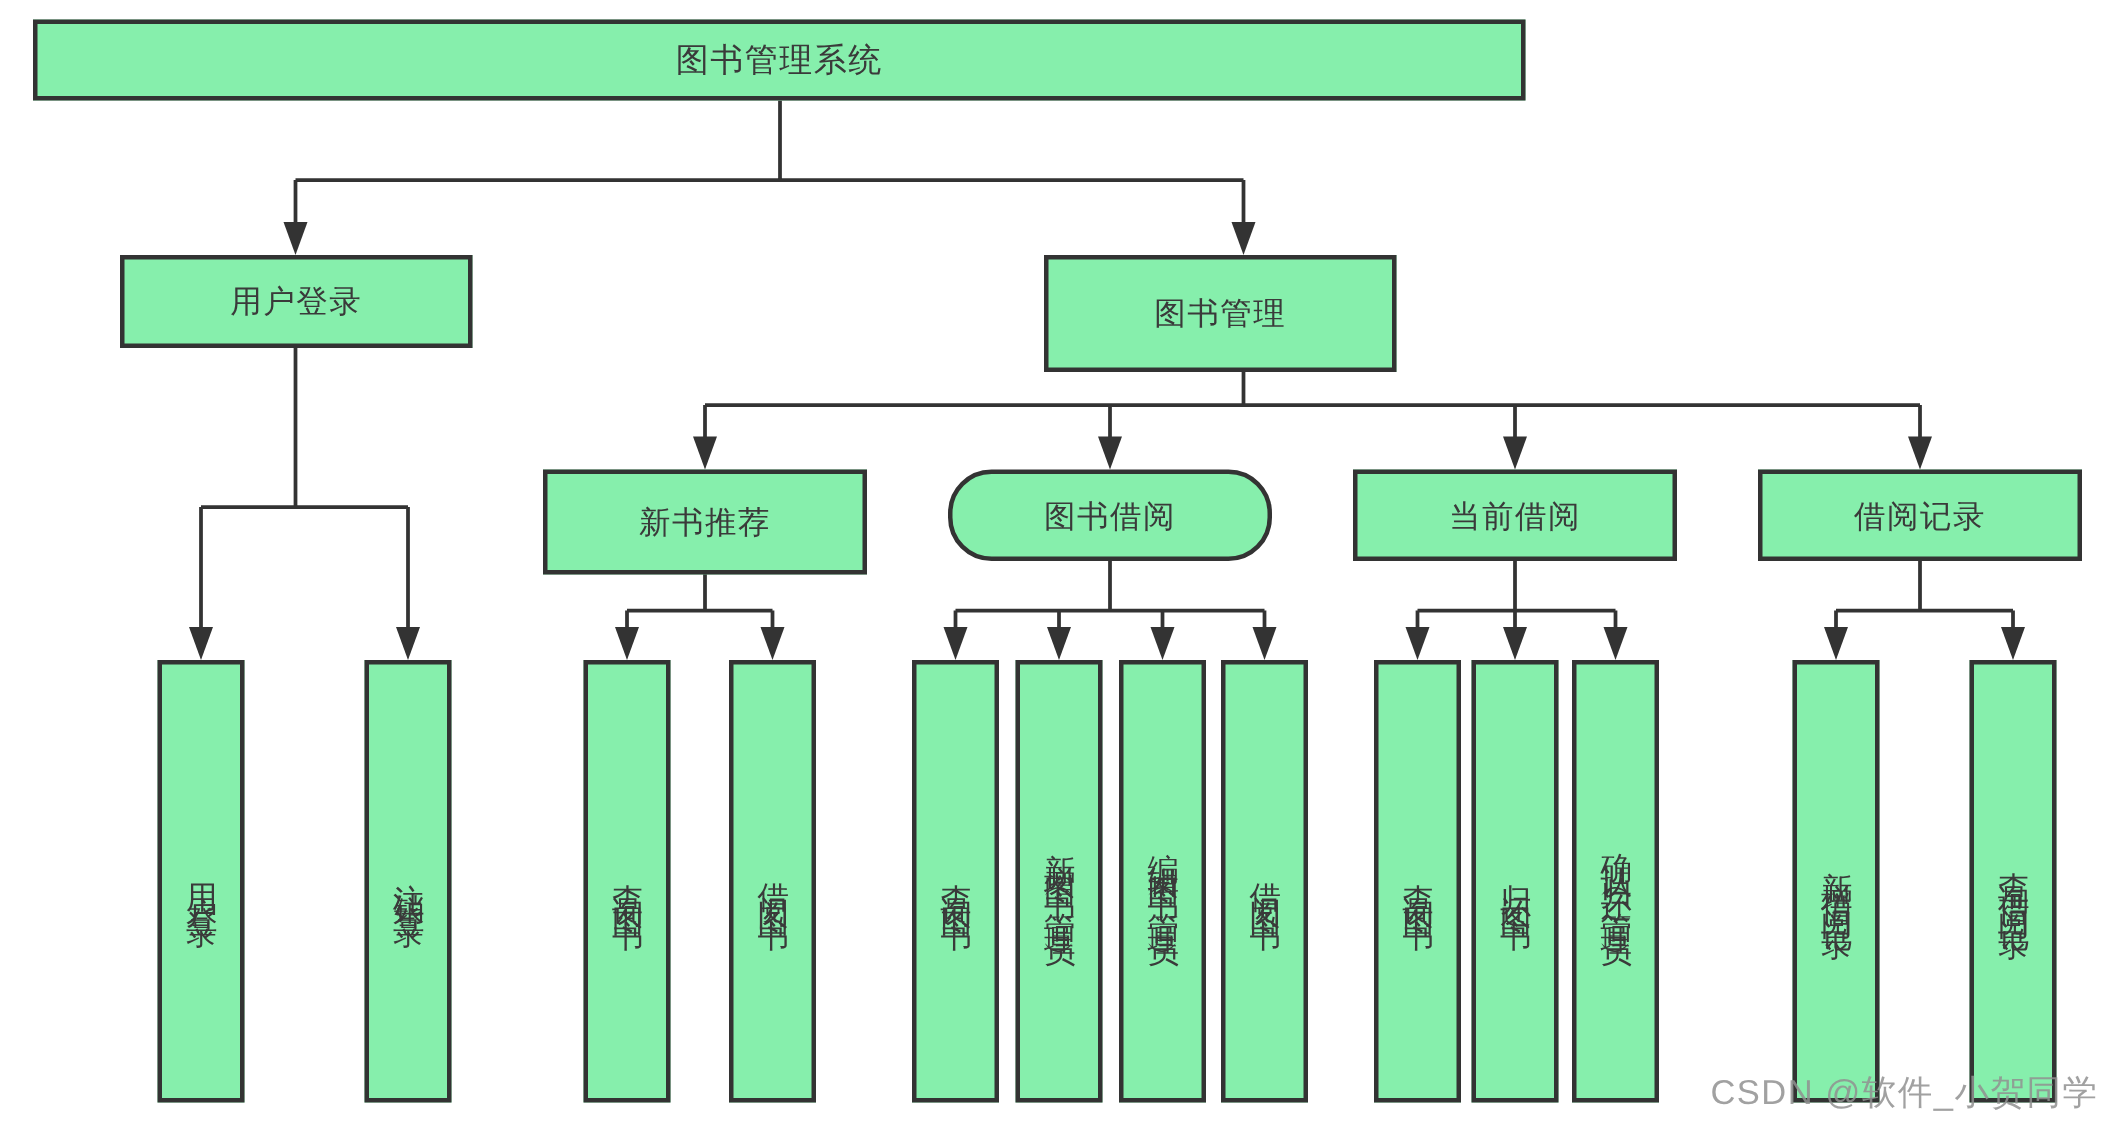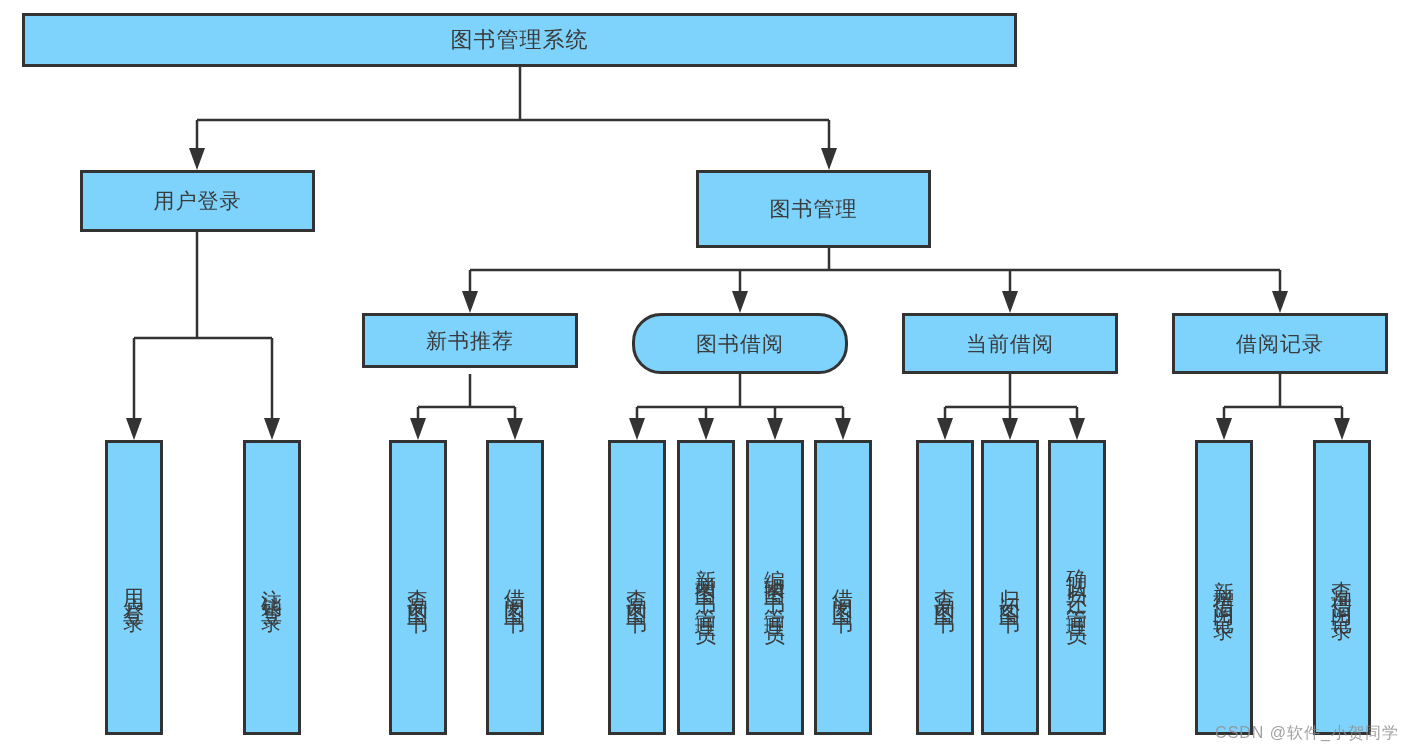--- a/index.html
+++ b/index.html
@@ -13,42 +13,42 @@
   }
   .connectors{
     position:absolute;
     left:0;top:0;
     pointer-events:none;
   }
   .node{
     position:absolute;
     box-sizing:border-box;
     border:3px solid #333333;
-    background:#7dd3fc;
+    background:#86efac;
     display:flex;
     align-items:center;
     justify-content:center;
     color:#3a3a3a;
   }
   .node.h1 span{font-size:22px;letter-spacing:1px;}
   .node.h2 span, .node.h3 span{font-size:21px;letter-spacing:1px;}
   .node.leaf span{
     writing-mode:vertical-rl;
     text-orientation:mixed;
     font-size:21px;
     line-height:1;
     letter-spacing:8px;
     white-space:nowrap;
   }
   .node span{display:block;}
   .watermark{
     position:absolute;
     right:6px;
     bottom:3px;
-    font-size:16px;
+    font-size:23px;
     color:rgba(145,145,145,0.85);
     letter-spacing:1px;
     z-index:5;
   }
 </style>
 </head>
 <body>
 
 <div class="canvas">
 
@@ -89,21 +89,21 @@
     <span>图书管理系统</span>
   </div>
 
   <div class="node h2" style="left:80px;top:170px;width:235px;height:62px;">
     <span>用户登录</span>
   </div>
   <div class="node h2" style="left:696px;top:170px;width:235px;height:78px;">
     <span>图书管理</span>
   </div>
 
-  <div class="node h3" style="left:362px;top:313px;width:216px;height:55px;">
+  <div class="node h3" style="left:362px;top:313px;width:216px;height:70px;">
     <span>新书推荐</span>
   </div>
   <div class="node h3" style="left:632px;top:313px;width:216px;height:61px;border-radius:29px;">
     <span>图书借阅</span>
   </div>
   <div class="node h3" style="left:902px;top:313px;width:216px;height:61px;text-align:right;">
     <span>当前借阅</span>
   </div>
   <div class="node h3" style="left:1172px;top:313px;width:216px;height:61px;">
     <span>借阅记录</span>

